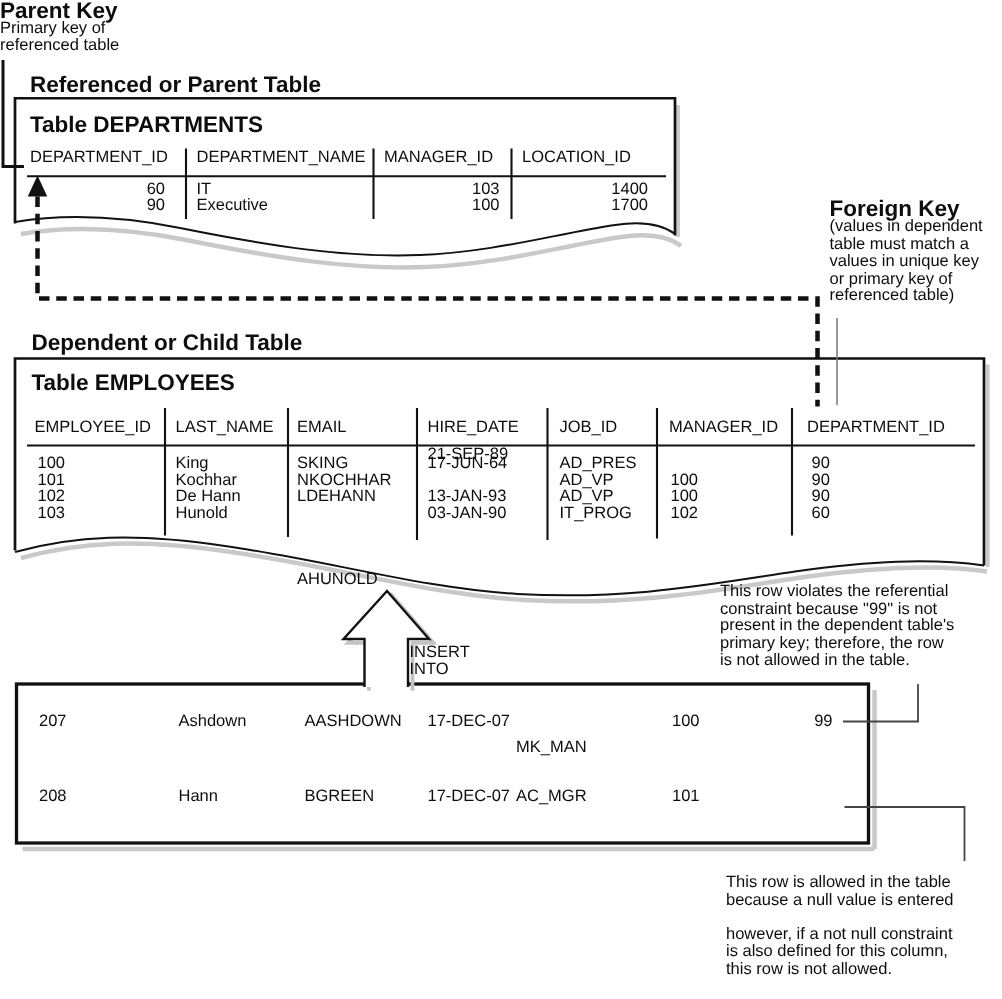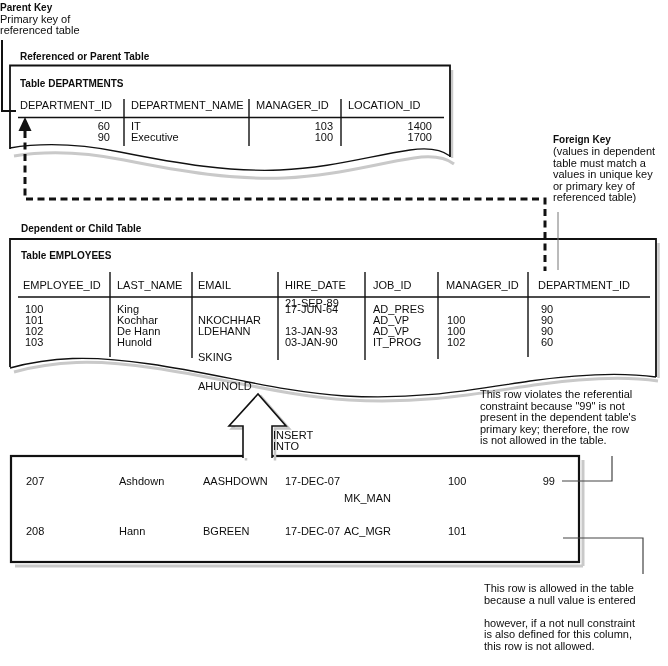--- a/index.html
+++ b/index.html
@@ -3,21 +3,21 @@
 <meta charset="utf-8">
 <style>
   html,body{margin:0;padding:0;background:#fff;}
   #stage{
     position:relative;width:668px;height:666px;background:#ffffff;
     font-family:"Liberation Sans", sans-serif;font-size:11px;color:#0d0d0d;
     overflow:hidden;
   }
   #lines{position:absolute;left:0;top:0;}
   .t{position:absolute;white-space:nowrap;line-height:11px;}
-  .b{font-weight:bold;font-size:10px;}
+  .b{font-weight:bold;font-size:15px;}
   
   .dep-h0{left:20px;}  .dep-h1{left:131px;} .dep-h2{left:256px;} .dep-h3{left:348px;}
   .dep-c0{left:20px;width:90px;text-align:right;}
   .dep-c1{left:131px;}
   .dep-c2{left:250px;width:83px;text-align:right;}
   .dep-c3{left:350px;width:82px;text-align:right;}
   
   .emp-h0{left:23px;} .emp-h1{left:117px;} .emp-h2{left:198px;} .emp-h3{left:285px;}
   .emp-h4{left:373px;} .emp-h5{left:446px;} .emp-h6{left:538px;}
   .emp-c0{left:25px;} .emp-c1{left:117px;} .emp-c2{left:198px;} .emp-c3{left:285px;}
@@ -100,21 +100,21 @@
   <div class="t emp-h0" style="top:280px;">EMPLOYEE_ID</div>
   <div class="t emp-h1" style="top:280px;">LAST_NAME</div>
   <div class="t emp-h2" style="top:280px;">EMAIL</div>
   <div class="t emp-h3" style="top:280px;">HIRE_DATE</div>
   <div class="t emp-h4" style="top:280px;text-align:right;">JOB_ID</div>
   <div class="t emp-h5" style="top:280px;">MANAGER_ID</div>
   <div class="t emp-h6" style="top:280px;">DEPARTMENT_ID</div>
 
   <div class="t emp-c0" style="top:304px;">100</div>
   <div class="t emp-c1" style="top:304px;">King</div>
-  <div class="t emp-c2" style="top:304px;margin-top:48px;">SKING</div>
+  <div class="t emp-c2" style="top:304px;">SKING</div>
   <div class="t emp-c3" style="top:304px;">17-JUN-64</div>
   <div class="t emp-c4" style="top:304px;">AD_PRES</div>
   <div class="t emp-c5" style="top:304px;"></div>
   <div class="t emp-c6" style="top:304px;">90</div>
 
   <div class="t emp-c0" style="top:315px;">101</div>
   <div class="t emp-c1" style="top:315px;">Kochhar</div>
   <div class="t emp-c2" style="top:315px;">NKOCHHAR</div>
   <div class="t emp-c3" style="top:298px;">21-SEP-89</div>
   <div class="t emp-c4" style="top:315px;">AD_VP</div>

